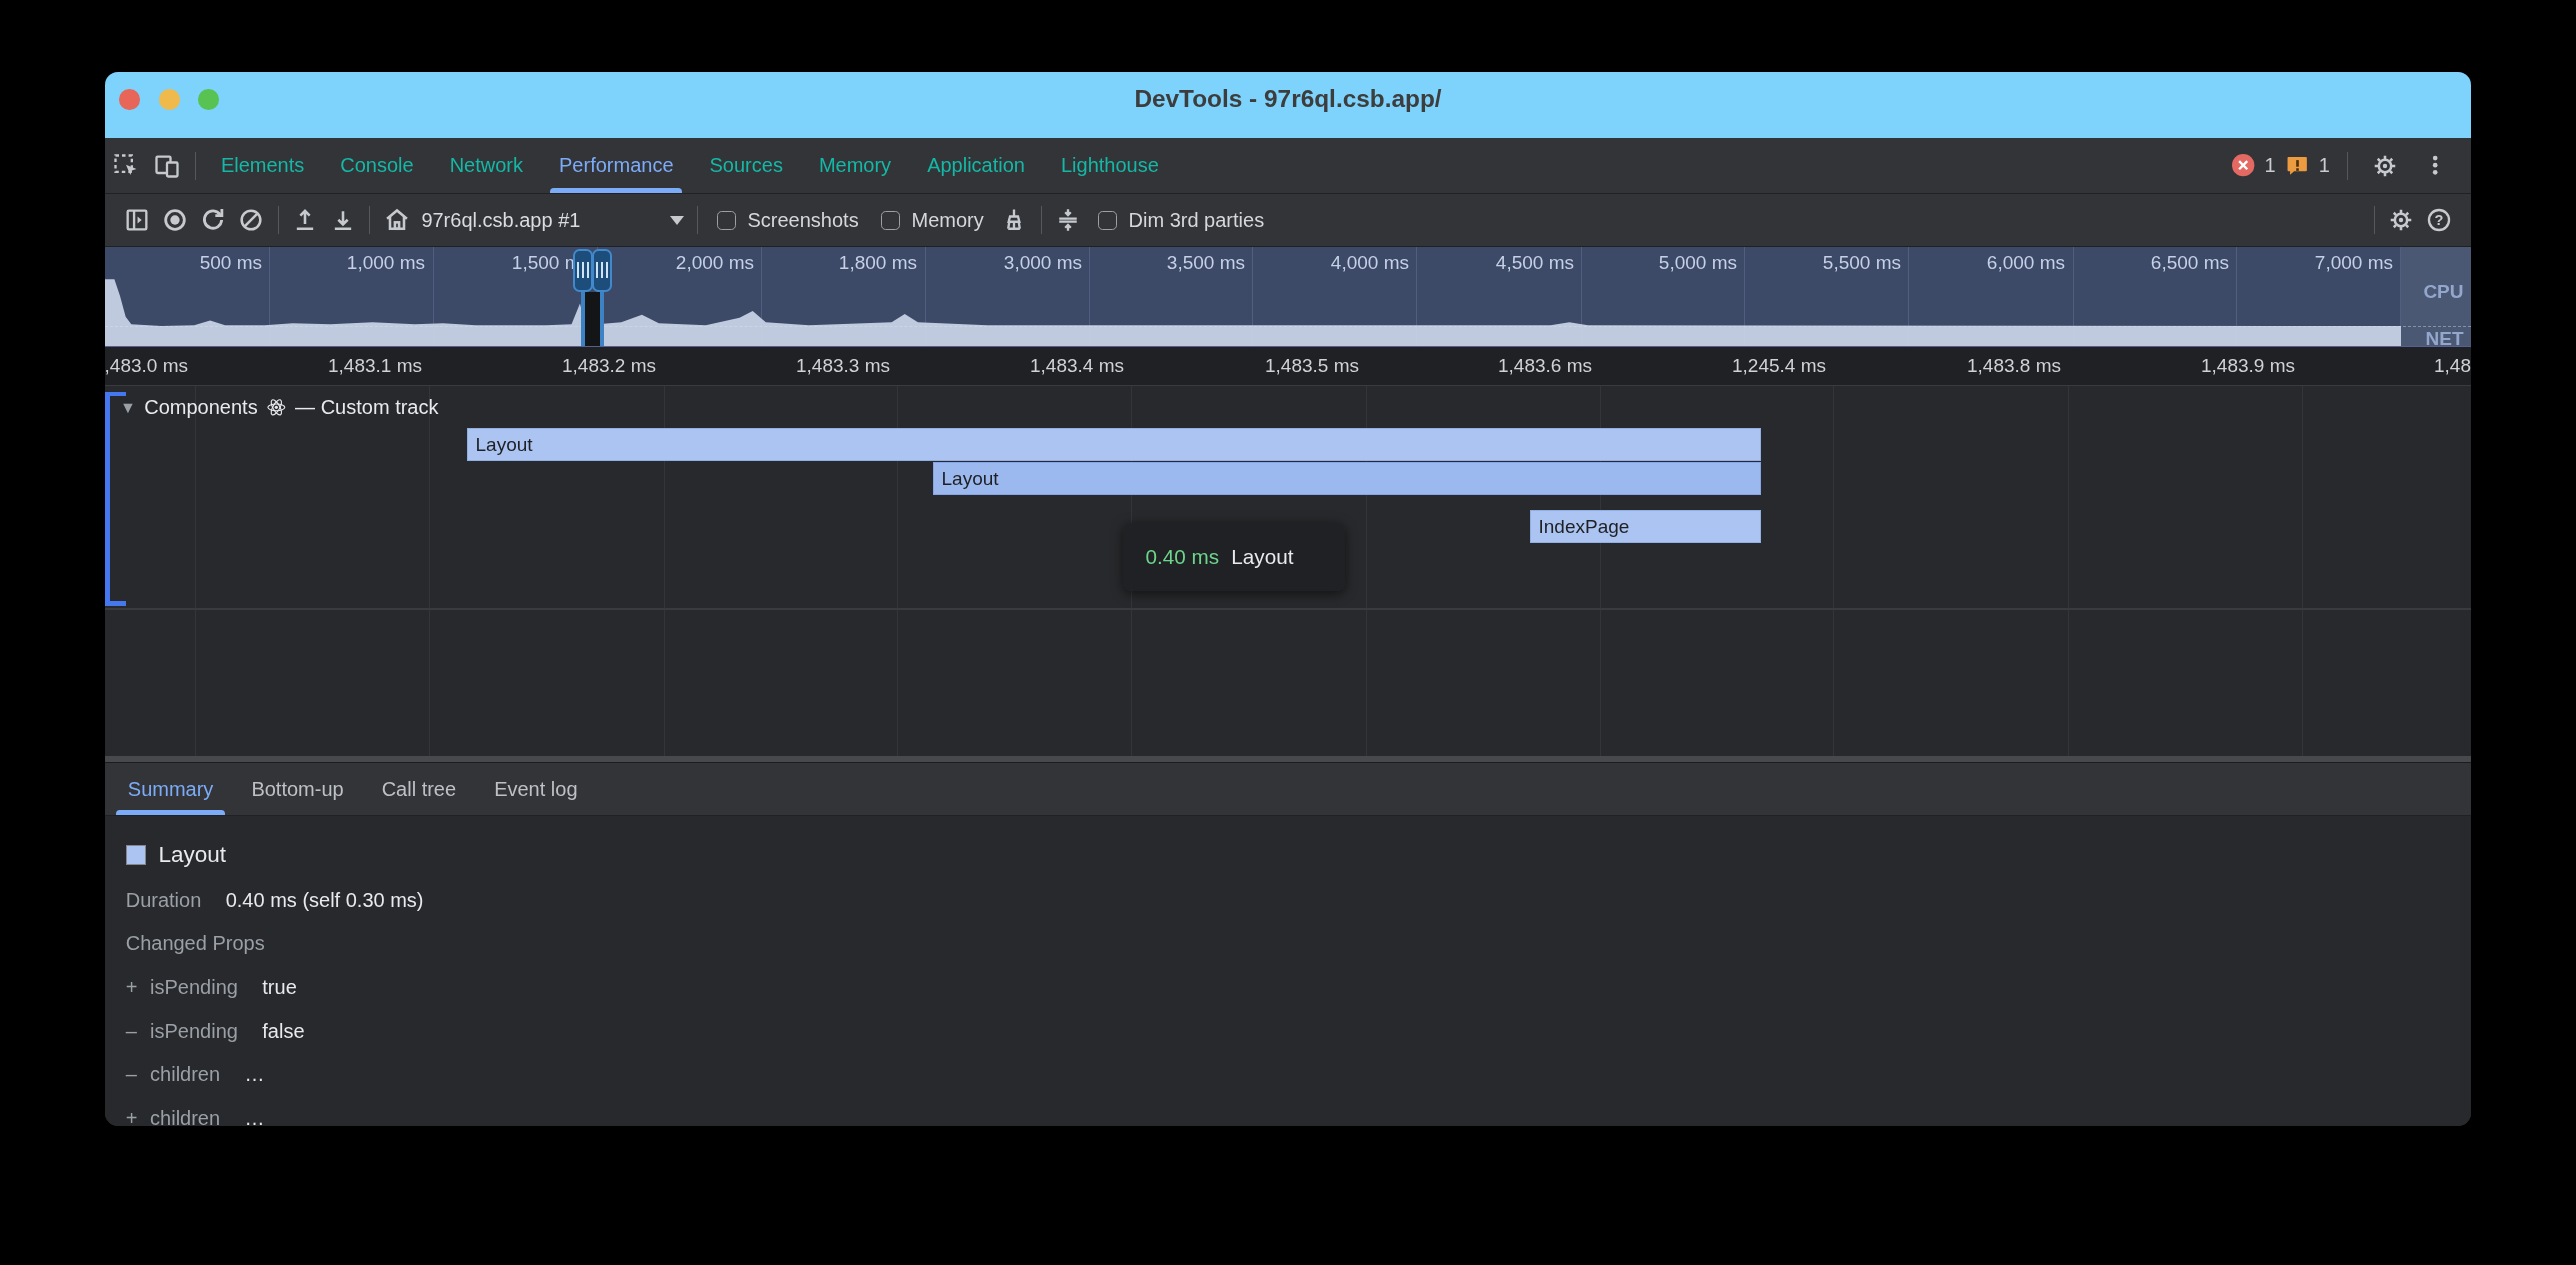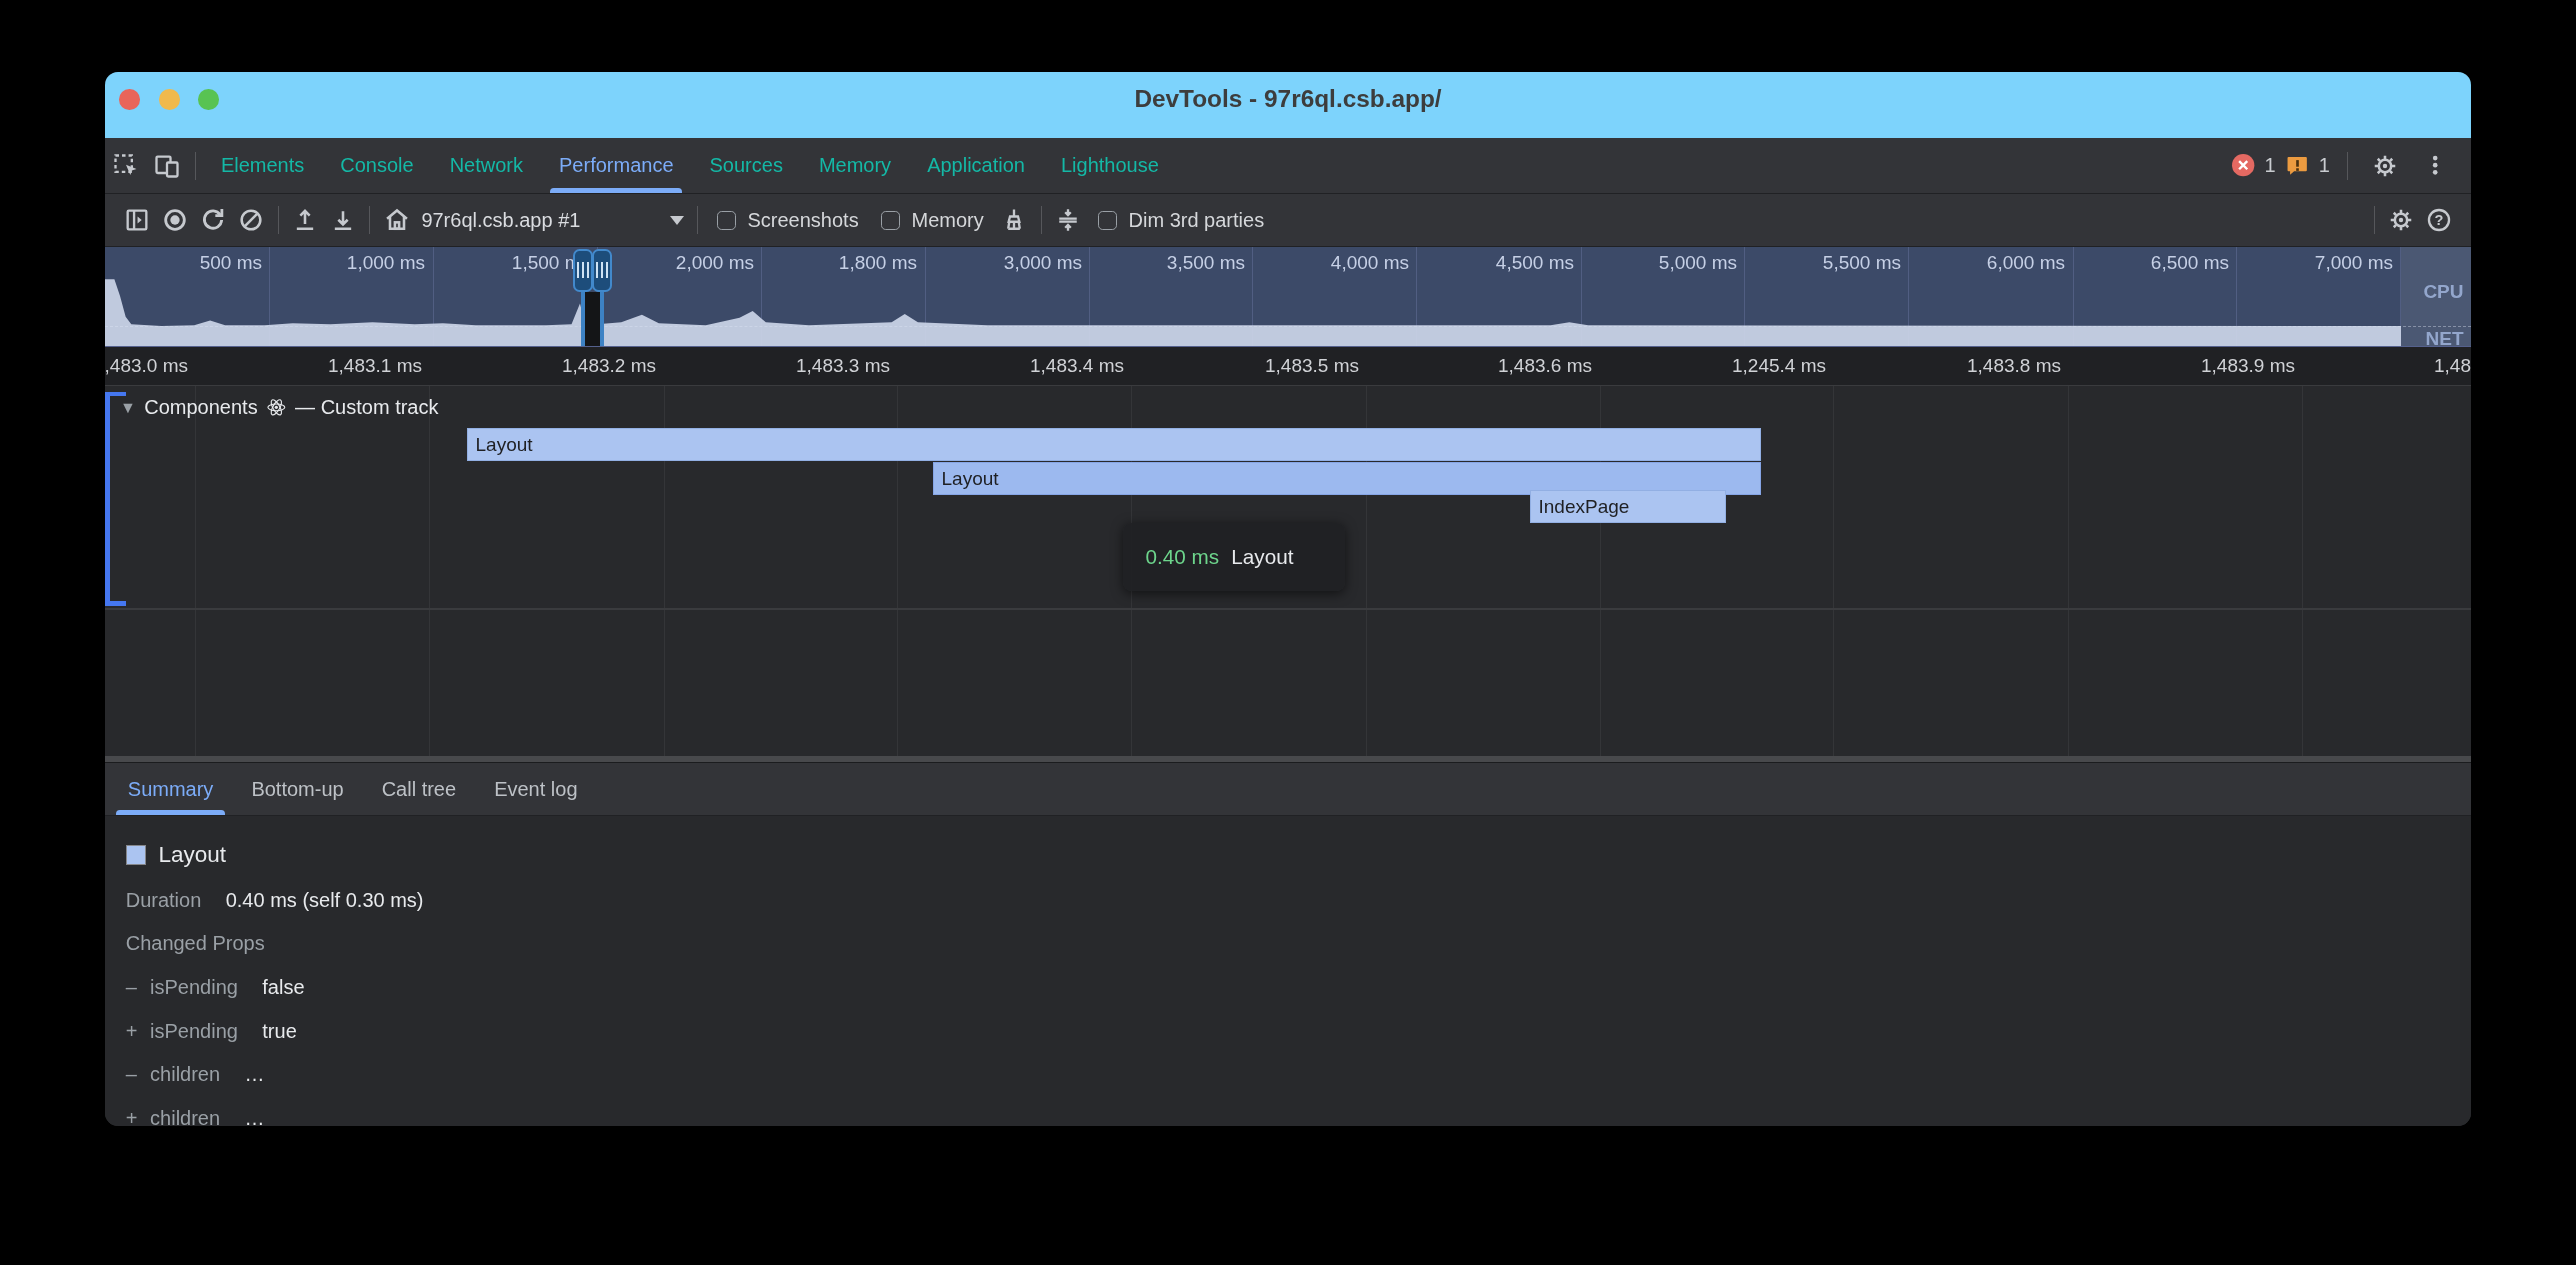--- a/index.html
+++ b/index.html
@@ -392,21 +392,21 @@
         <circle cx="11" cy="11" r="1.7" fill="#e8eaed" stroke="none"></circle>
         <ellipse cx="11" cy="11" rx="9" ry="3.6"></ellipse>
         <ellipse cx="11" cy="11" rx="9" ry="3.6" transform="rotate(60 11 11)"></ellipse>
         <ellipse cx="11" cy="11" rx="9" ry="3.6" transform="rotate(120 11 11)"></ellipse>
       </svg>
       <span>— Custom track</span>
     </div>
 
     <div class="bar" style="left:362px;top:42px;width:1294px">Layout</div>
     <div class="bar hovered" style="left:828px;top:76px;width:828px">Layout</div>
-    <div class="bar" style="left:1425px;top:104px;width:196px">IndexPage</div>
+    <div class="bar" style="left:1425px;top:124px;width:231px">IndexPage</div>
 
     <div class="tooltip">
       <span class="tt-dur">0.40 ms</span>
       <span class="tt-name">Layout</span>
     </div>
 
     <div class="fl-div"></div>
     <div class="fl-scroll"></div>
   </div>
 
@@ -423,28 +423,28 @@
       <span>Layout</span>
     </div>
     <div class="sum-row">
       <span class="sum-label">Duration</span>
       <span class="sum-value">0.40 ms (self 0.30 ms)</span>
     </div>
     <div class="sum-row">
       <span class="sum-label">Changed Props</span>
     </div>
     <div class="sum-row">
+      <span class="sum-label"><span class="prop-sign">+</span><span>isPending</span></span>
+      <span class="sum-value">true</span>
+    </div>
+    <div class="sum-row">
       <span class="sum-label"><span class="prop-sign">–</span><span>isPending</span></span>
       <span class="sum-value">false</span>
     </div>
     <div class="sum-row">
-      <span class="sum-label"><span class="prop-sign">+</span><span>isPending</span></span>
-      <span class="sum-value">true</span>
-    </div>
-    <div class="sum-row">
       <span class="sum-label"><span class="prop-sign">–</span><span>children</span></span>
       <span class="sum-value">…</span>
     </div>
     <div class="sum-row">
       <span class="sum-label"><span class="prop-sign">+</span><span>children</span></span>
       <span class="sum-value">…</span>
     </div>
   </div>
 
 </div>

